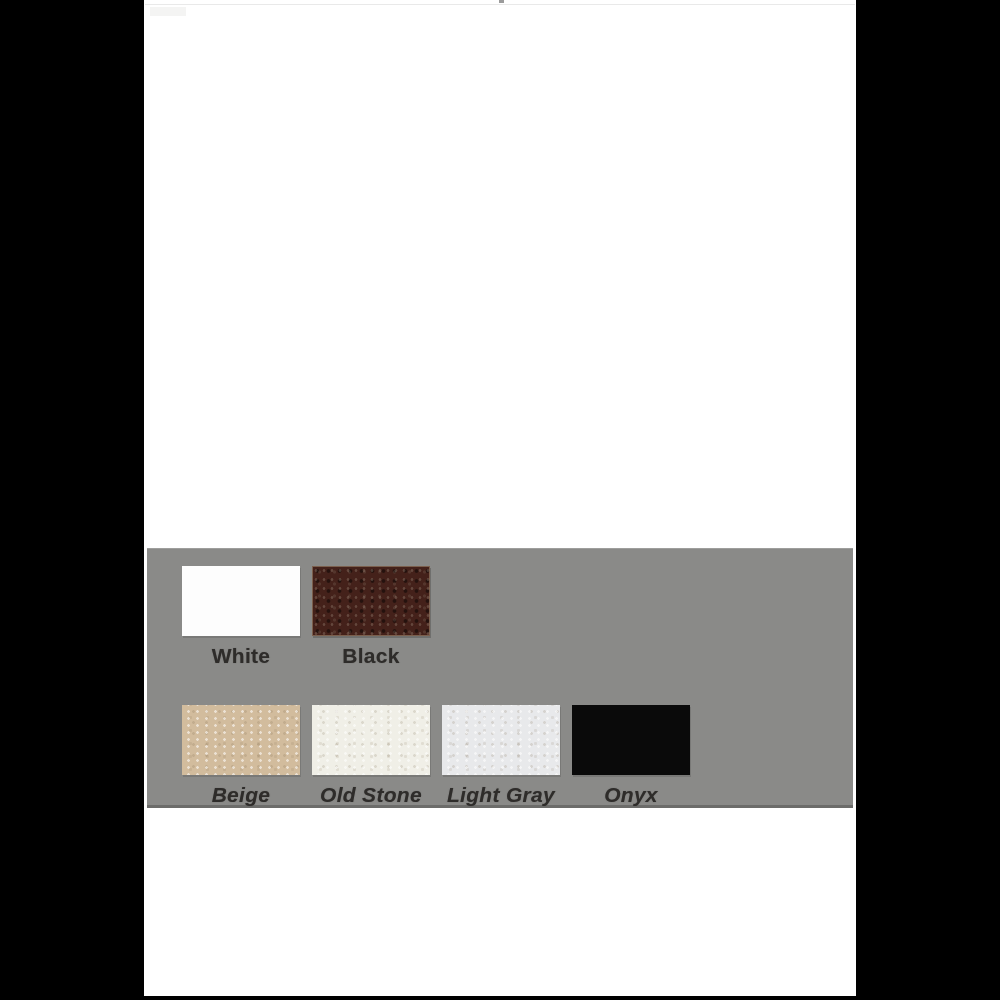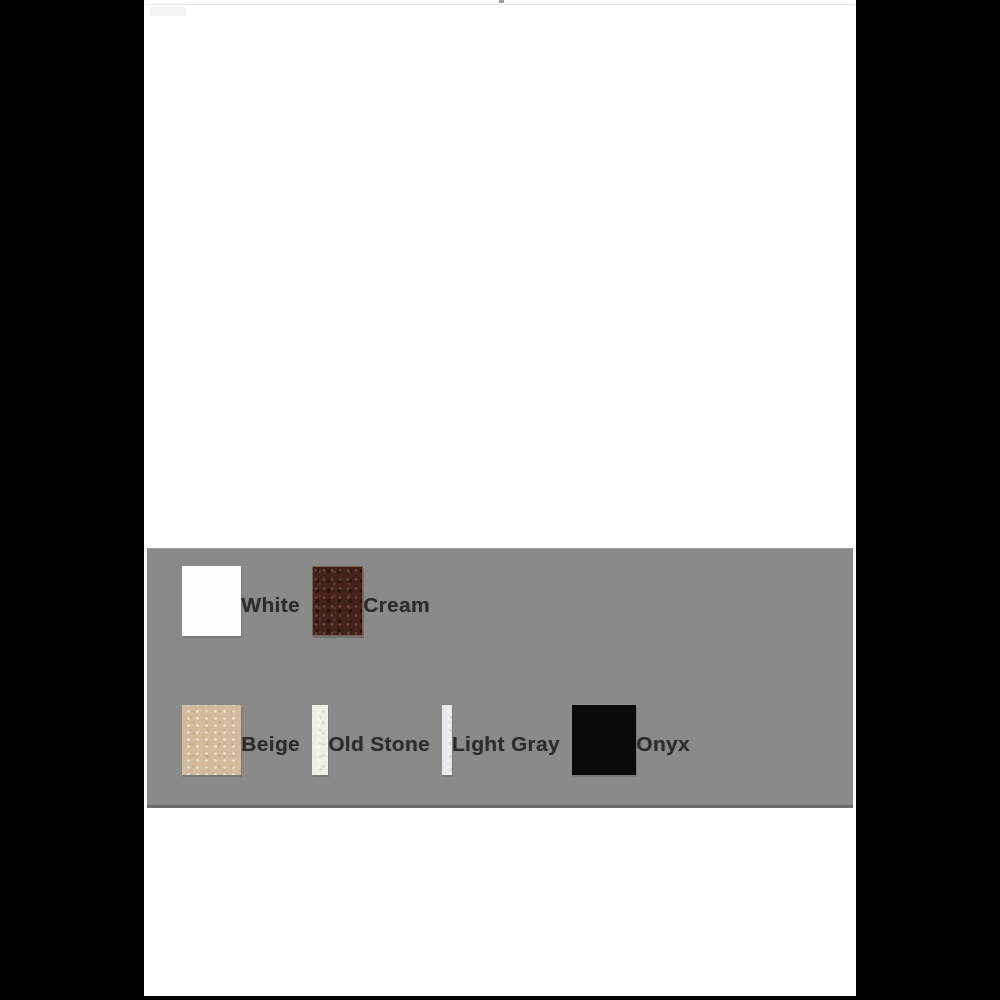--- a/index.html
+++ b/index.html
@@ -43,26 +43,26 @@
     border-top: 1px solid #9e9e9c;
     border-bottom: 3px solid #6c6c6a;
   }
   .row {
     position: absolute;
     left: 35px;
     display: flex;
     gap: 12px;
   }
   .row.row-1 { top: 17px; }
-  .row.row-2 { top: 156px; }
+  .row.row-2 { top: 156px; font-style: italic; }
 
   .cell {
     width: 118px;
     display: flex;
-    flex-direction: row;
+    flex-direction: column;
     align-items: center;
   }
   .swatch {
     width: 118px; height: 70px;
     box-shadow: 1px 2px 0 rgba(90,90,90,0.35);
   }
   .swatch[data-texture="speckle-light"] {
     background-image:
       radial-gradient(circle, rgba(255,255,255,0.55) 0 1px, transparent 1.6px),
       radial-gradient(circle, rgba(110,90,60,0.16) 0 1px, transparent 1.7px),
@@ -100,21 +100,21 @@
 
 <div class="panel" style="background-color: rgb(138, 138, 136);">
 
   <div class="row row-1">
     <div class="cell">
       <div class="swatch" data-texture="none" style="background-color: rgb(253, 253, 253);"></div>
       <div class="label">White</div>
     </div>
     <div class="cell">
       <div class="swatch" data-texture="speckle-dark" style="background-color: rgb(68, 33, 26);"></div>
-      <div class="label">Cream</div>
+      <div class="label">Black</div>
     </div>
   </div>
 
   <div class="row row-2">
     <div class="cell">
       <div class="swatch" data-texture="speckle-light" style="background-color: rgb(210, 188, 157);"></div>
       <div class="label">Beige</div>
     </div>
     <div class="cell">
       <div class="swatch" data-texture="speckle-light" style="background-color: rgb(240, 239, 231);"></div>

